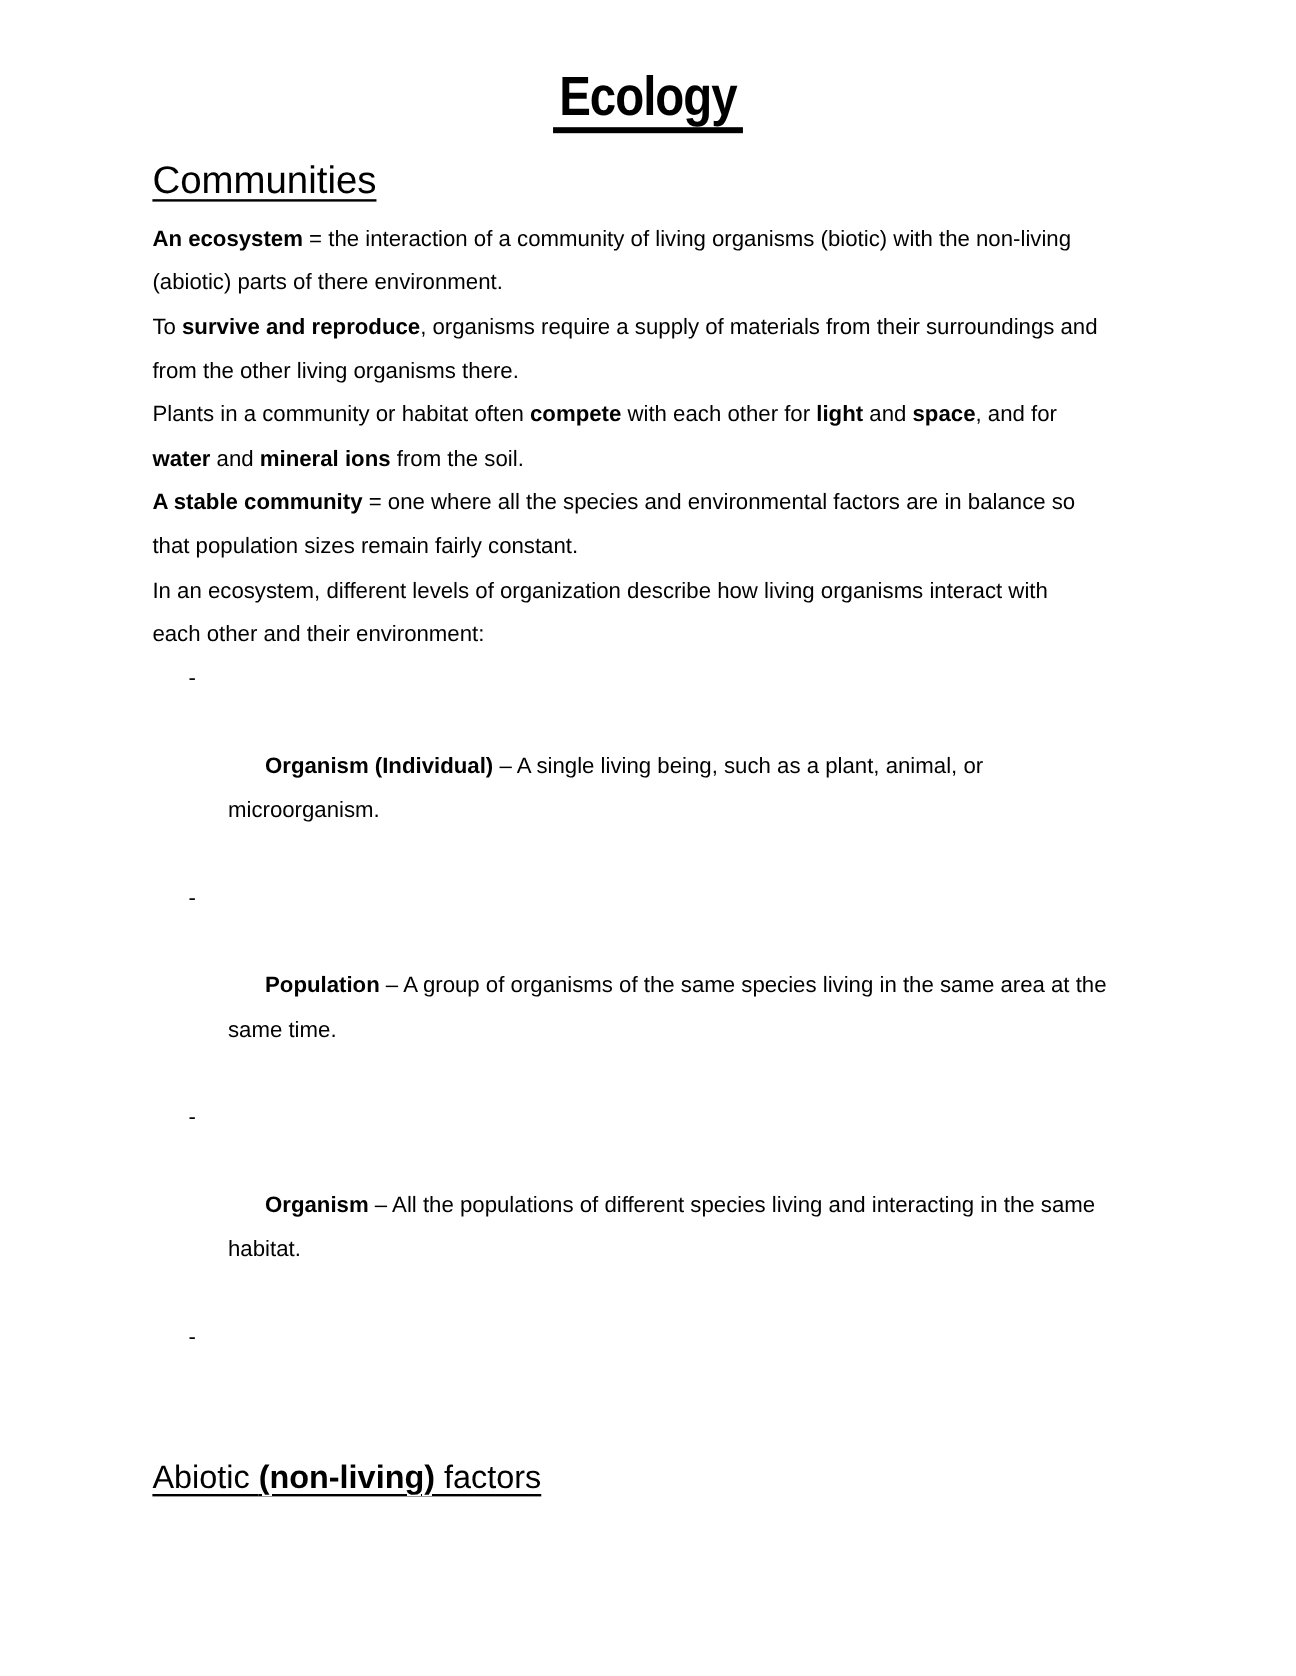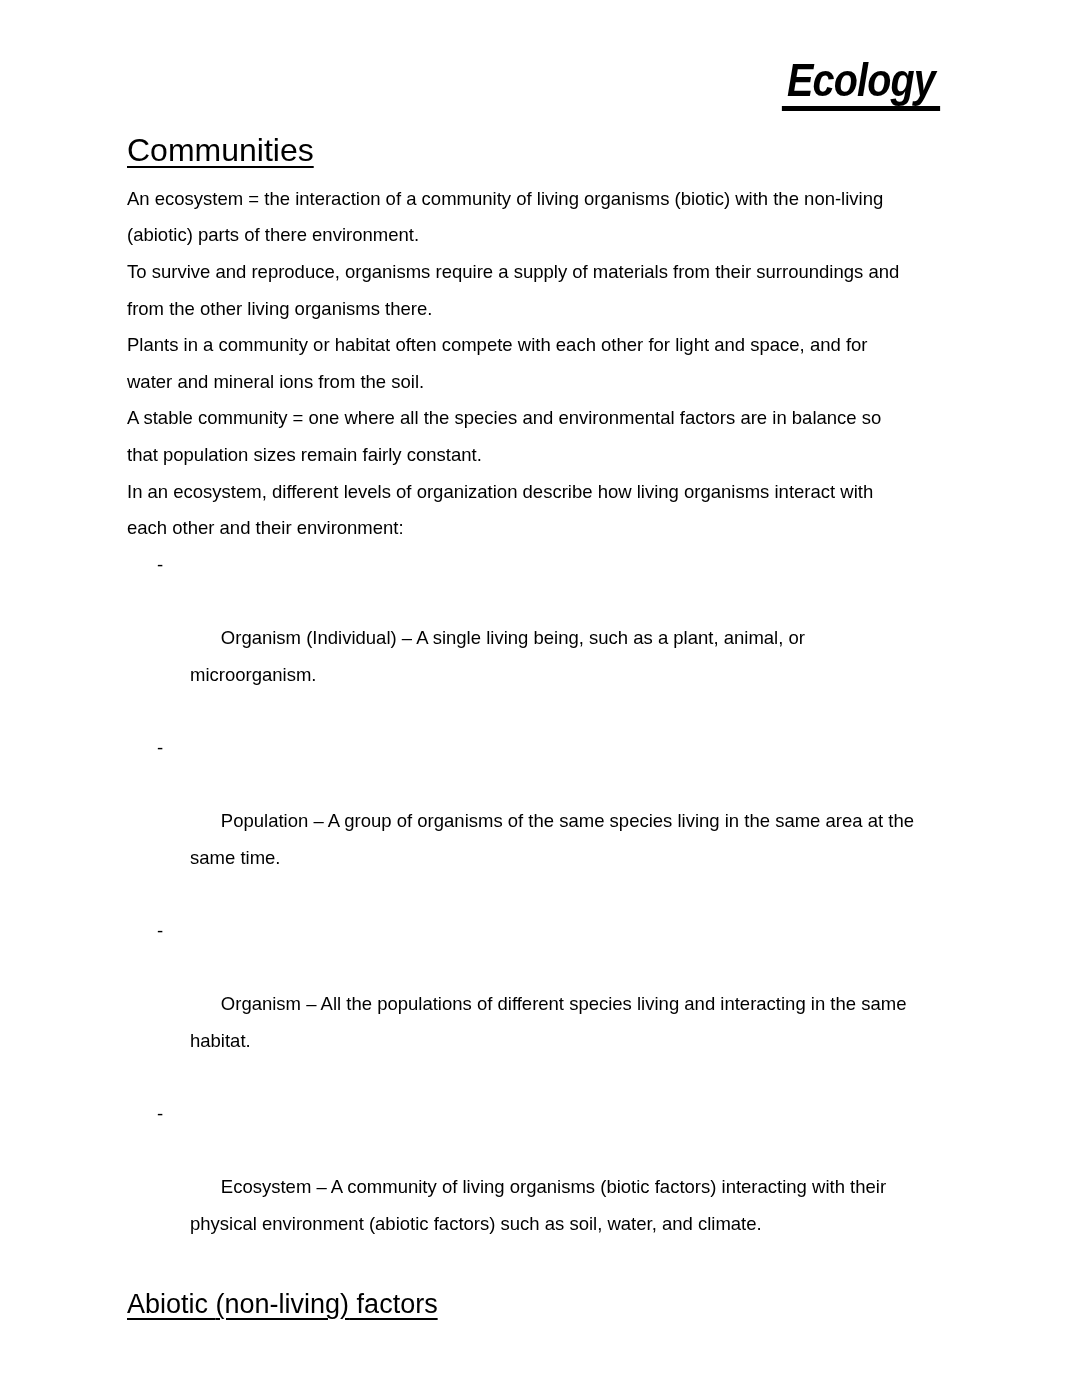--- a/index.html
+++ b/index.html
@@ -10,23 +10,22 @@
     color: #000000;
     font-family: "Liberation Sans", sans-serif;
     overflow: hidden;
   }
   .page {
     padding: 0 127px;
     box-sizing: border-box;
     width: 1080px;
   }
   .title-wrap {
-    text-align: right;
+    text-align: center;
     margin-top: 56px;
-    font-style: italic;
   }
   .doc-title {
     display: inline-block;
     font-size: 46px;
     font-weight: 800;
     letter-spacing: -1px;
     line-height: 1.05;
     transform: scaleX(0.86);
     transform-origin: center;
     border-bottom: 5px solid #000;
@@ -40,21 +39,21 @@
     text-decoration-thickness: 2px;
     text-underline-offset: 5px;
     line-height: 1.3;
   }
   .body-text p {
     font-size: 18.5px;
     line-height: 36.6px;
     margin: 0;
     white-space: pre-wrap;
   }
-  .b { font-weight: 400; }
+  .b { font-weight: 700; }
   ul.dash-list, ul.bullet-list {
     list-style: none;
     margin: 0;
     padding: 0;
   }
   ul.dash-list li, ul.bullet-list li {
     position: relative;
     padding-left: 63px;
     font-size: 18.5px;
     line-height: 36.6px;
@@ -114,20 +113,18 @@
       <span class="li-text"><span class="b">Population</span><span> – A group of organisms of the same species living in the same area at the
 same time.</span></span>
     </li>
     <li>
       <span class="dash-marker">-</span>
       <span class="li-text"><span class="b">Organism</span><span> – All the populations of different species living and interacting in the same
 habitat.</span></span>
     </li>
     <li>
       <span class="dash-marker">-</span>
-      <span class="li-text"><span class="b">Ecosystem</span><span> – A community of living organisms (biotic factors) interacting with their
-physical environment (abiotic factors) such as soil, water, and climate.</span></span>
     </li>
   </ul>
 
   <p class="abiotic-heading"><span class="u">Abiotic </span><span class="b u">(non-living)</span><span class="u"> factors</span></p>
 
 </div>
 
 </body></html>

